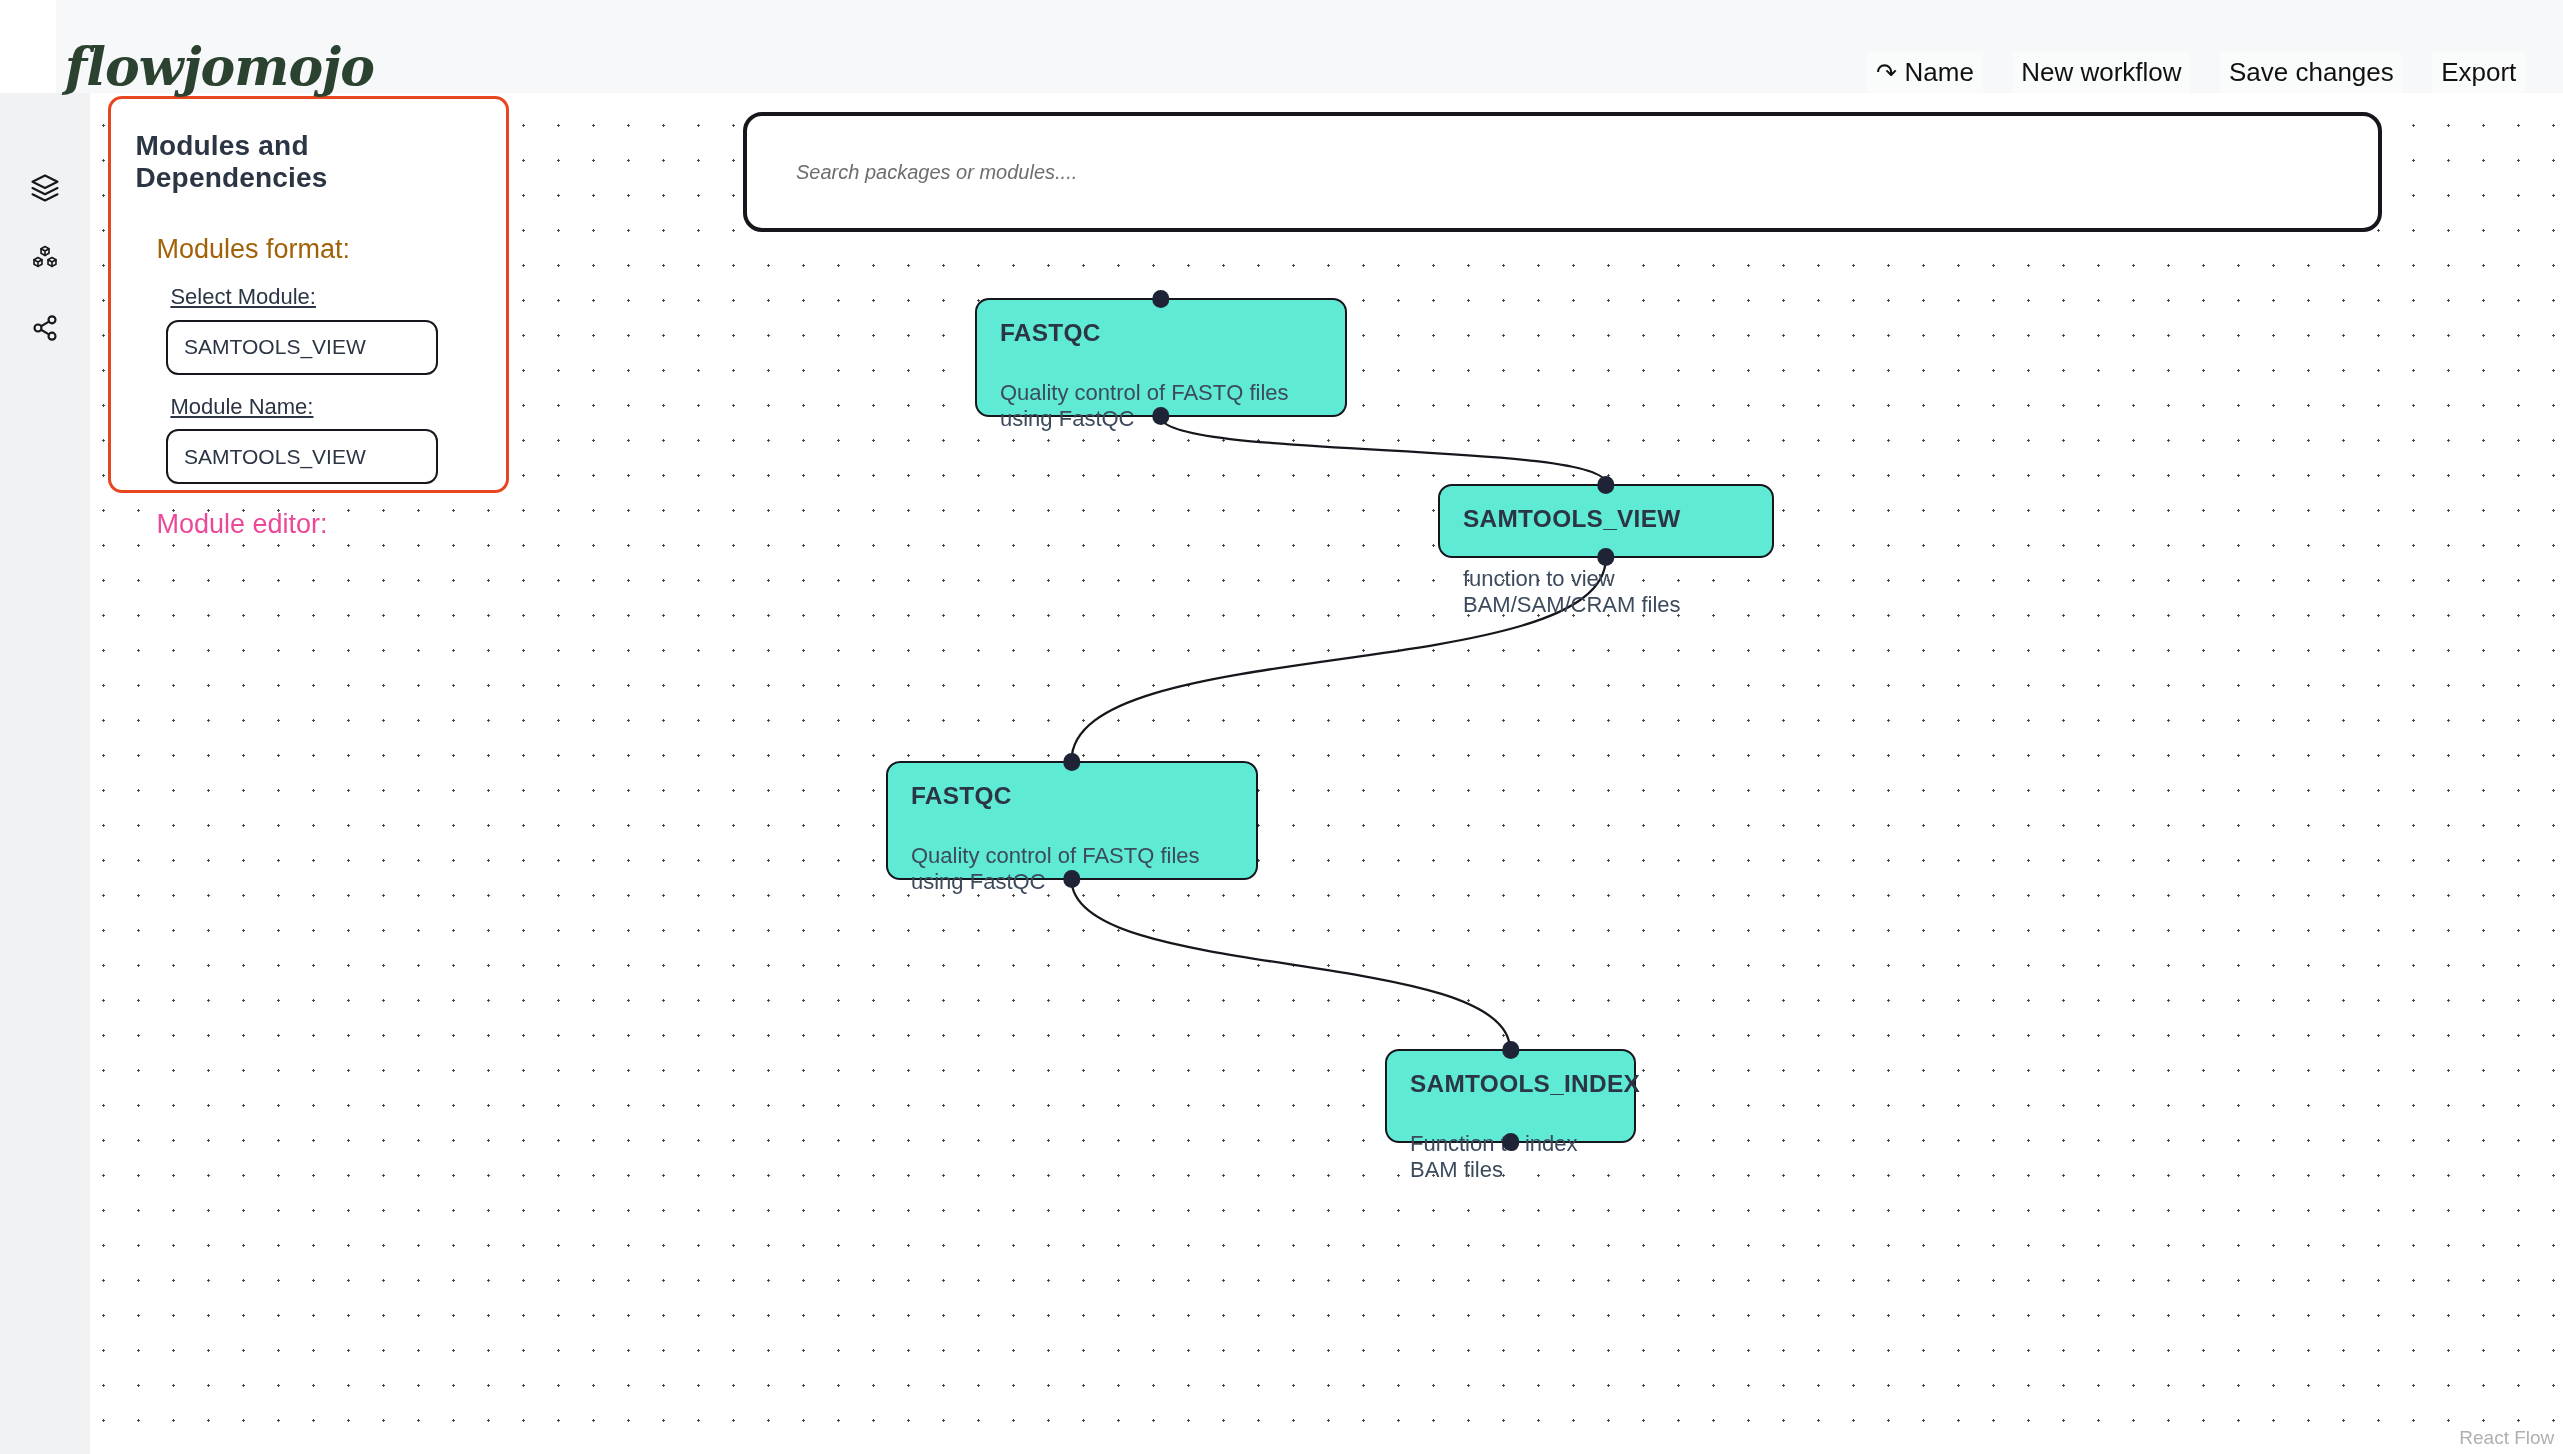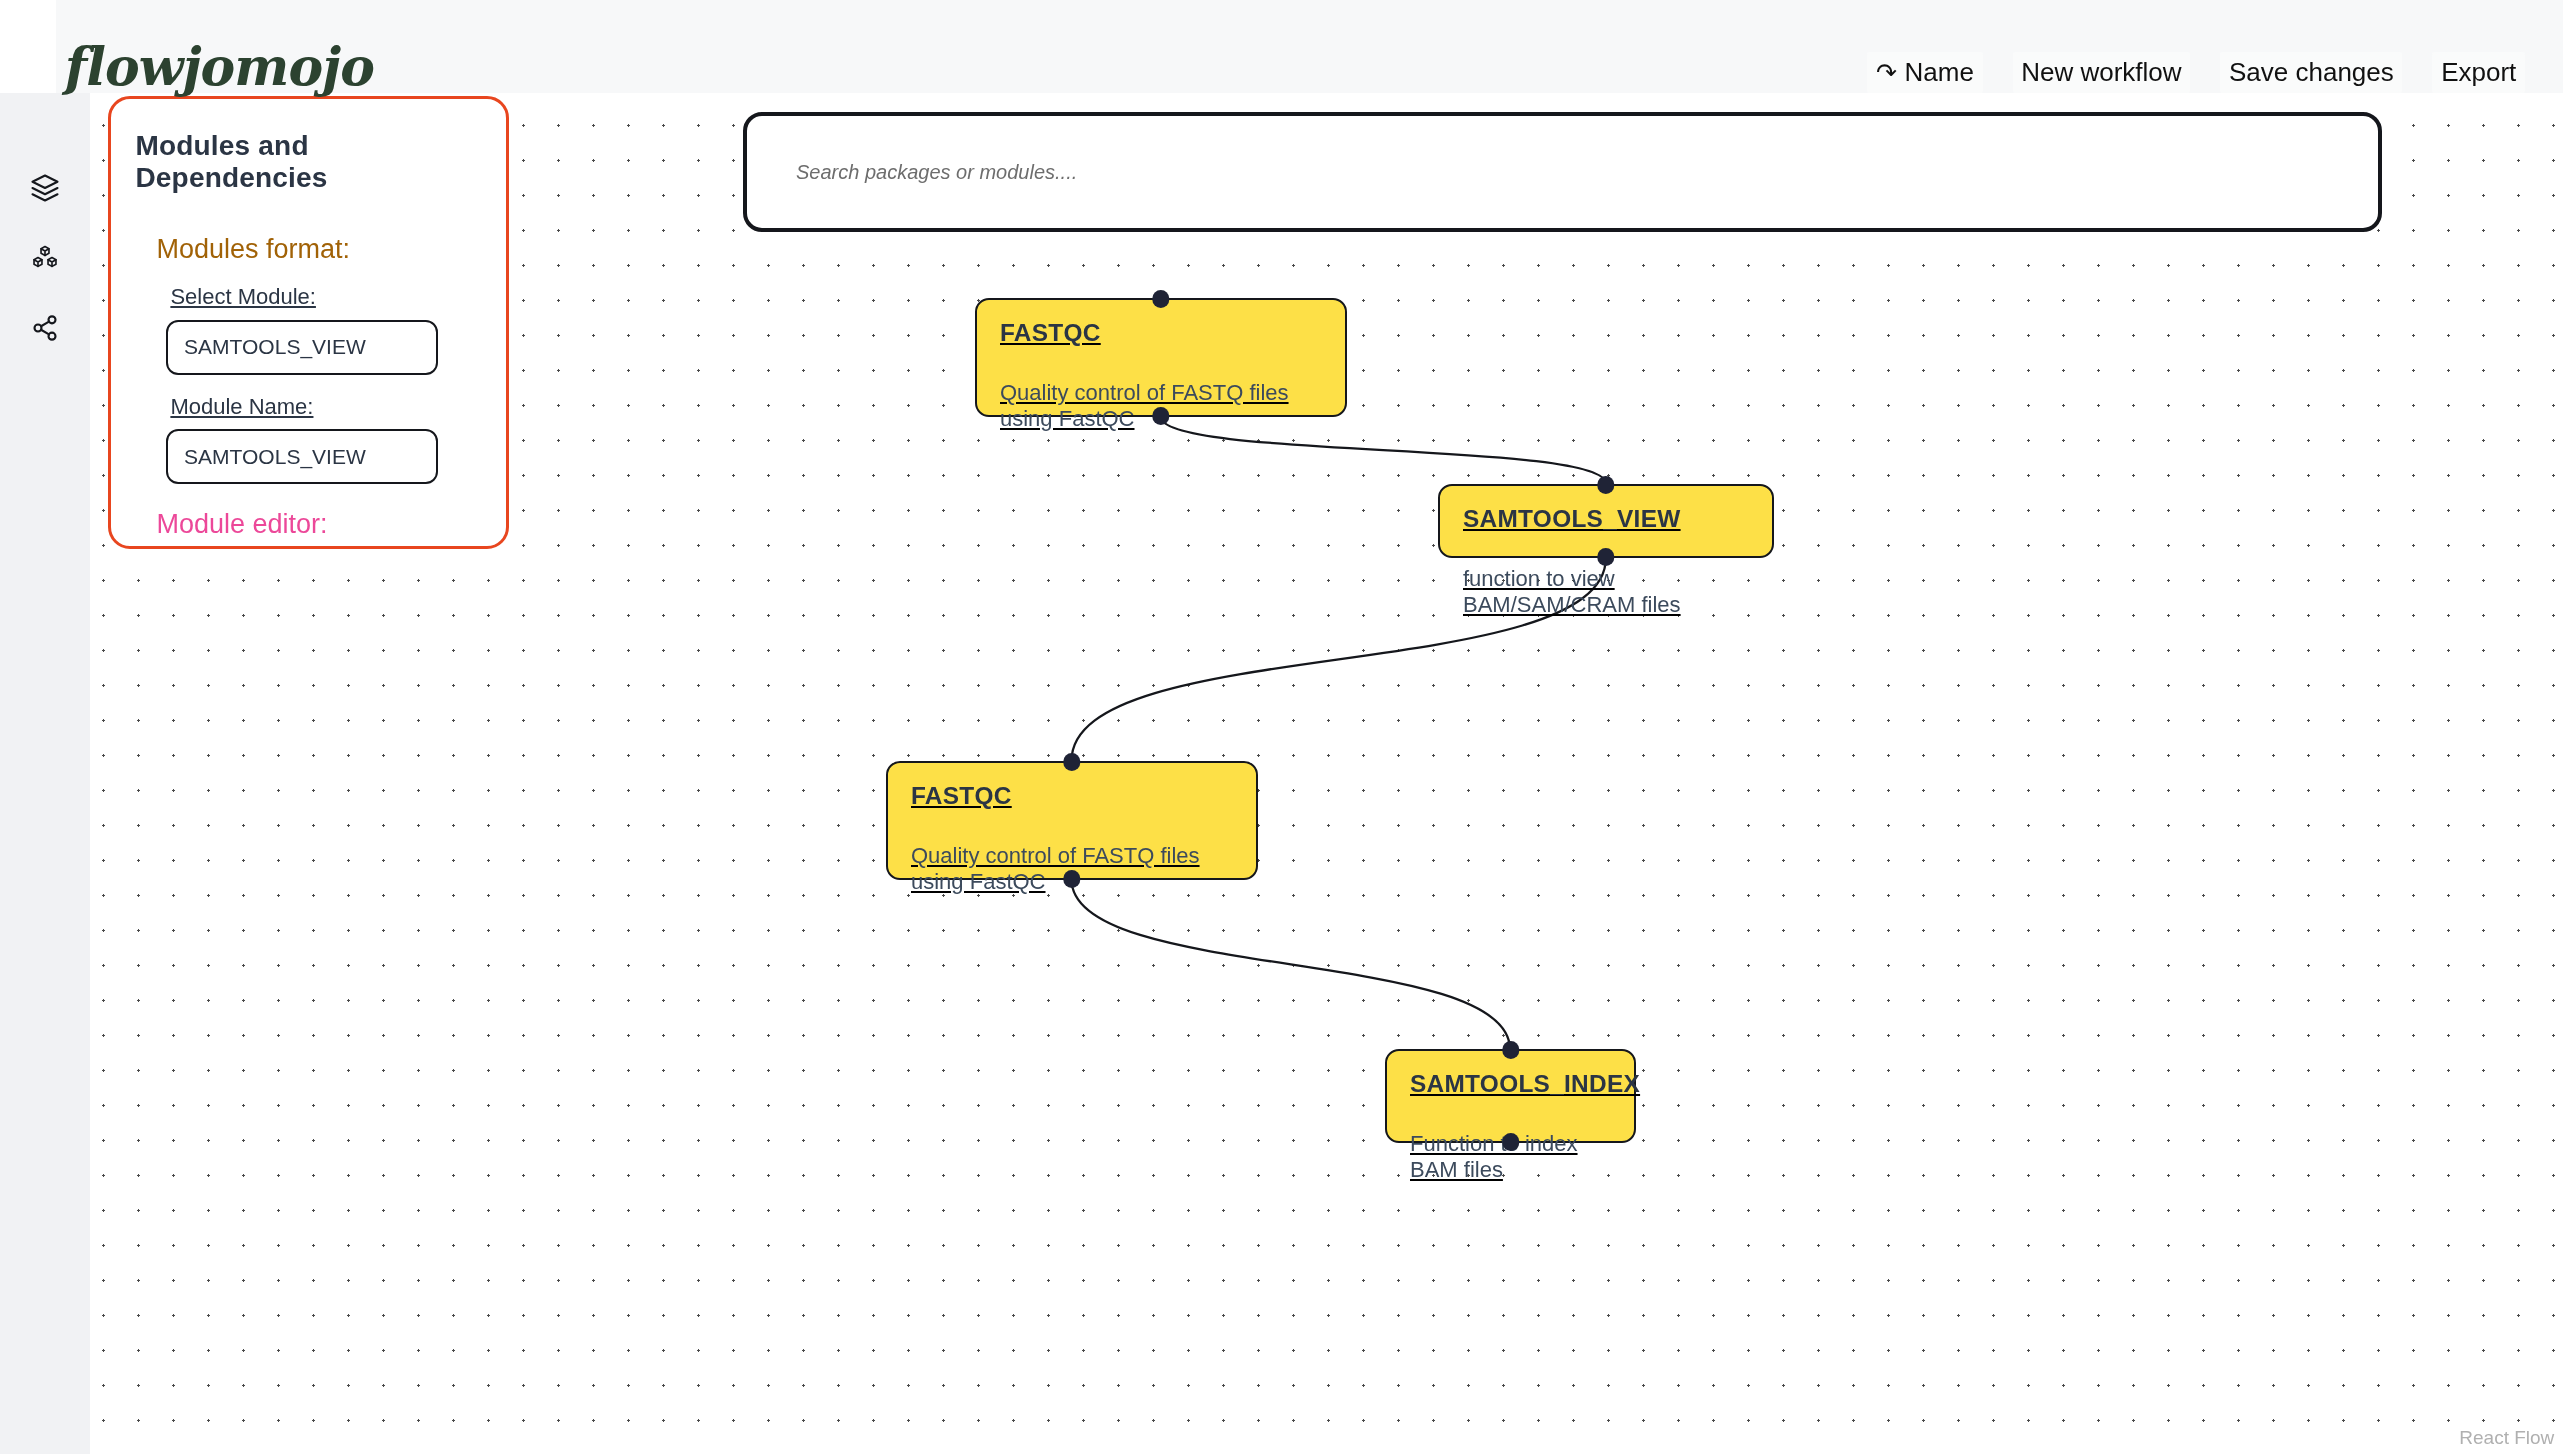--- a/index.html
+++ b/index.html
@@ -63,24 +63,24 @@
   }
   .rail-btn:nth-of-type(1) { top: 59px; }
   .rail-btn:nth-of-type(2) { top: 129px; }
   .rail-btn:nth-of-type(3) { top: 199px; }
   .rail-btn svg { display: block; }
 
   
   .panel {
     position: absolute;
     left: 108px; top: 96px;
-    width: 401px; height: 453px;
+    width: 401px; height: 397px;
     background: #ffffff;
     border: 3.5px solid #e8461f;
-    border-radius: 22px;
+    border-radius: 14px;
     z-index: 35;
     padding: 31px 24.4px 17.4px 24.4px;
   }
   .panel-title {
     font-size: 28px; font-weight: bold;
     color: #2b3544;
     margin-bottom: 40px;
     letter-spacing: 0.2px;
   }
   .panel-section-title {
@@ -153,27 +153,26 @@
     color: #0f766e;
   }
   .search-bar input::placeholder {
     font-style: italic;
     color: #6d6d6d;
   }
 
   
   .node {
     position: absolute;
-    background: #fde047;
+    background: #5eead4;
     border: 2.6px solid #15171c;
     border-radius: 14px;
     z-index: 20;
     padding: 19px 23px 0 23px;
     cursor: grab;
-    text-decoration: underline;
   }
   .node-title {
     font-size: 24.4px; font-weight: bold;
     color: #2b3544;
     letter-spacing: 0.3px;
   }
   .node-desc {
     font-size: 22px;
     color: #3c4a5c;
     margin-top: 33px;

